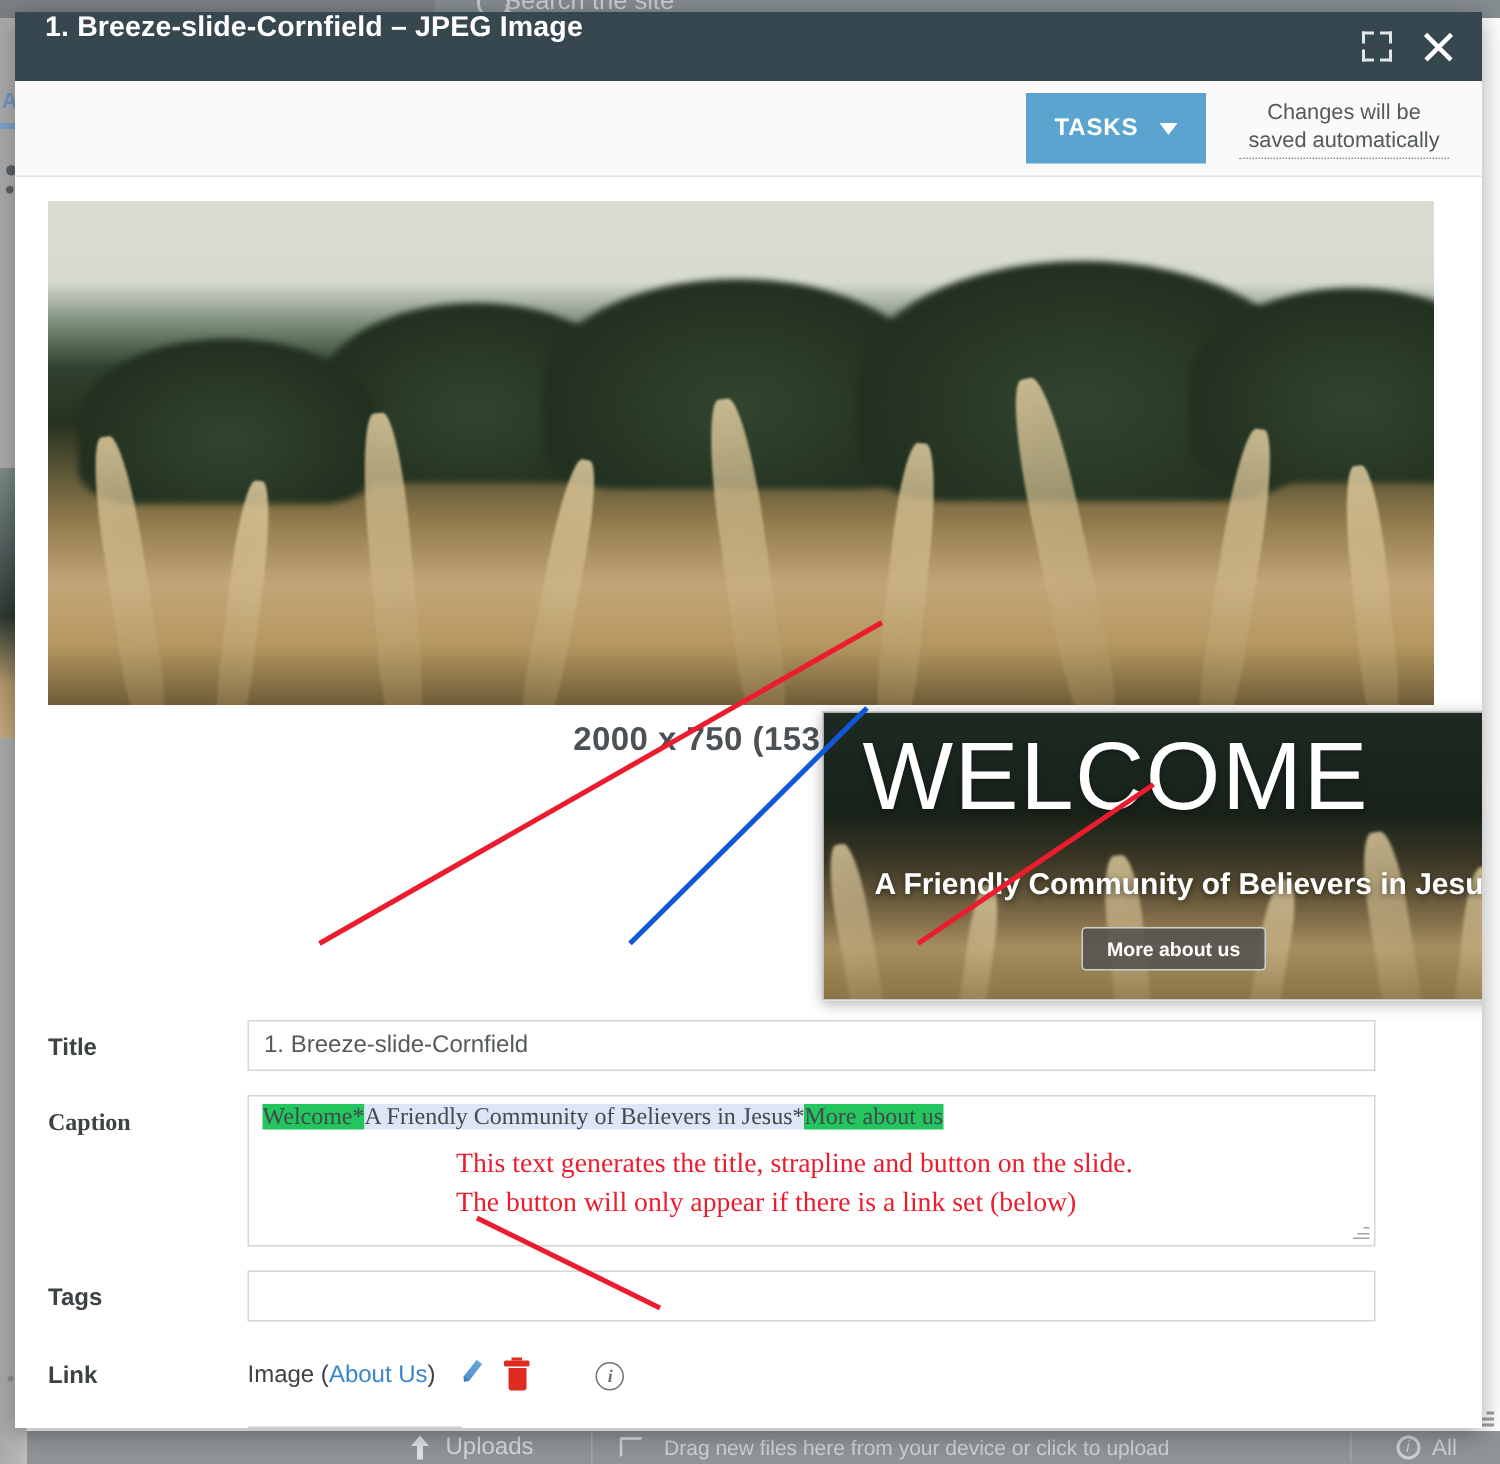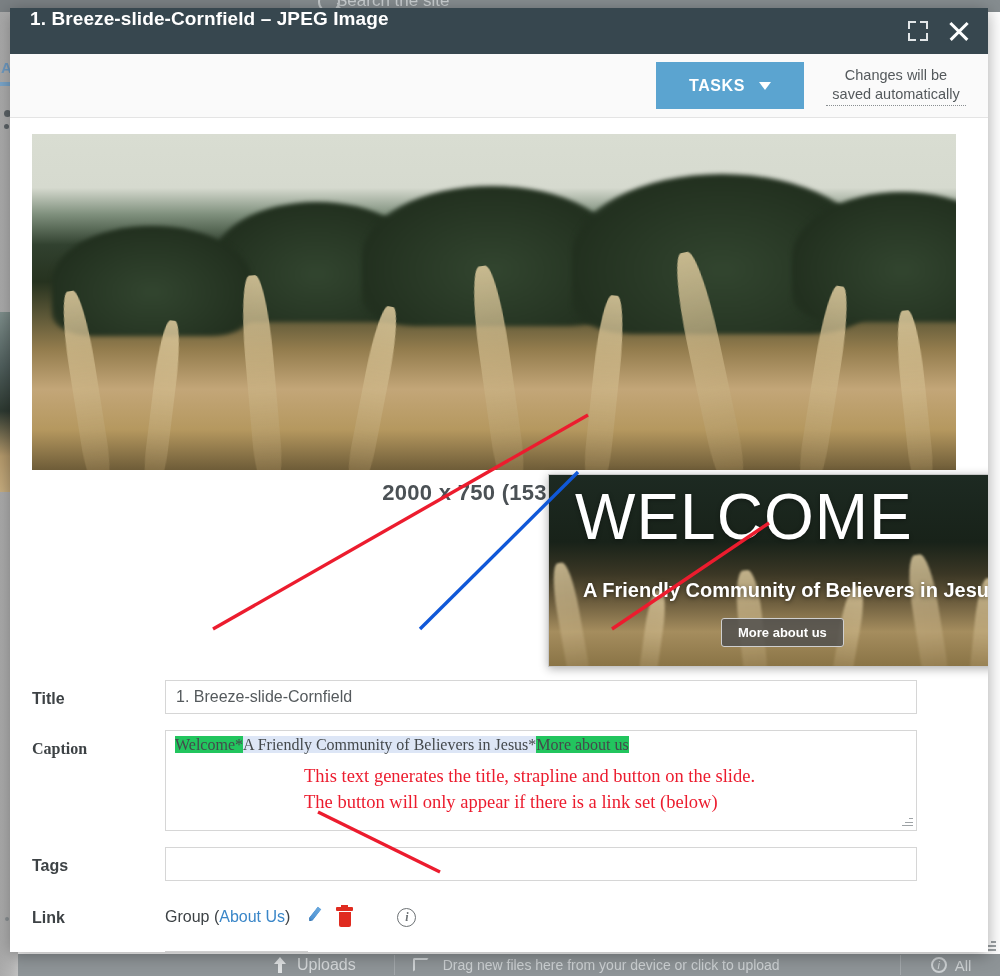--- a/index.html
+++ b/index.html
@@ -134,21 +134,21 @@
   #close-icon i:nth-child(2){ transform: rotate(-45deg); }
 
   #toolbar {
     height: 64px; background: #fafafa;
     border-bottom: 1px solid #e4e4e4;
     display: flex; align-items: center; justify-content: flex-end;
     padding-right: 22px; gap: 22px;
   }
   #tasks-button {
     background: #5ba4d0; color: #ffffff;
-    width: 148px; height: 47px;
+    width: 120px; height: 47px;
     display: flex; align-items: center; justify-content: center; gap: 14px;
     font-size: 16px; font-weight: bold; letter-spacing: 0.6px;
     cursor: pointer; border: none;
     font-family: "Liberation Sans", sans-serif;
   }
   #tasks-caret {
     width: 0; height: 0;
     border-left: 6px solid transparent; border-right: 6px solid transparent;
     border-top: 8px solid #ffffff;
   }
@@ -461,21 +461,21 @@
       </div>
 
       <div class="form-row" id="row-tags">
         <div class="form-label">Tags</div>
         <input class="text-input" id="tags-input" type="text" value="" style="">
       </div>
 
       <div class="form-row" id="row-link">
         <div class="form-label">Link</div>
         <div id="link-value-area">
-          <span id="link-group-text"><span>Group (</span><span id="link-group-name">About Us</span><span>)</span></span>
+          <span id="link-group-text"><span>Image (</span><span id="link-group-name">About Us</span><span>)</span></span>
           <span id="pencil-icon">
               <i></i>
             </span>
           <span id="trash-icon">
               <span class="lid"></span>
               <span class="can"></span>
             </span>
           <span class="info-icon" id="link-info">i</span>
         </div>
       </div>

